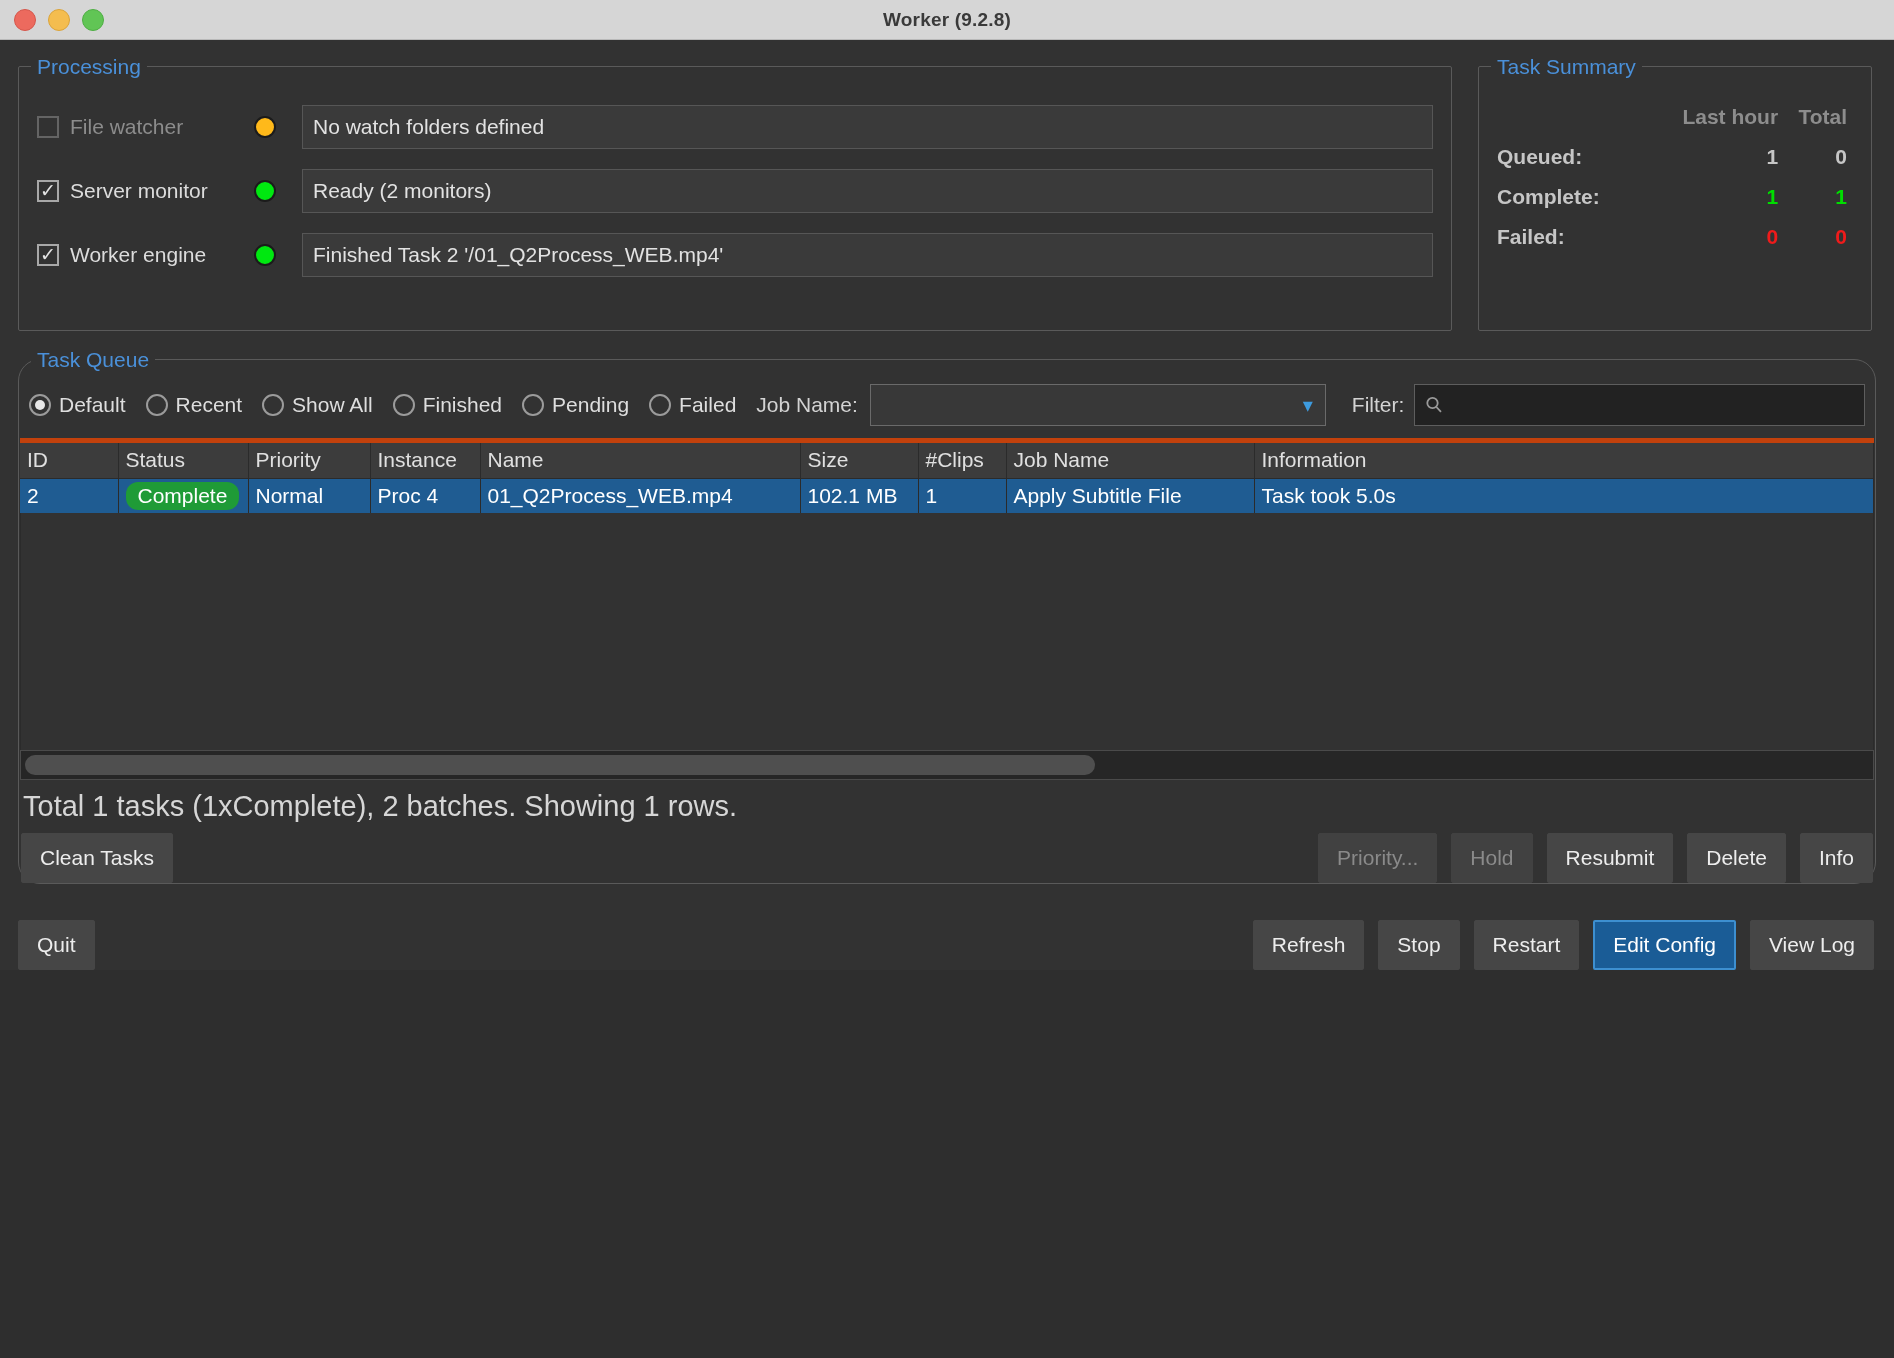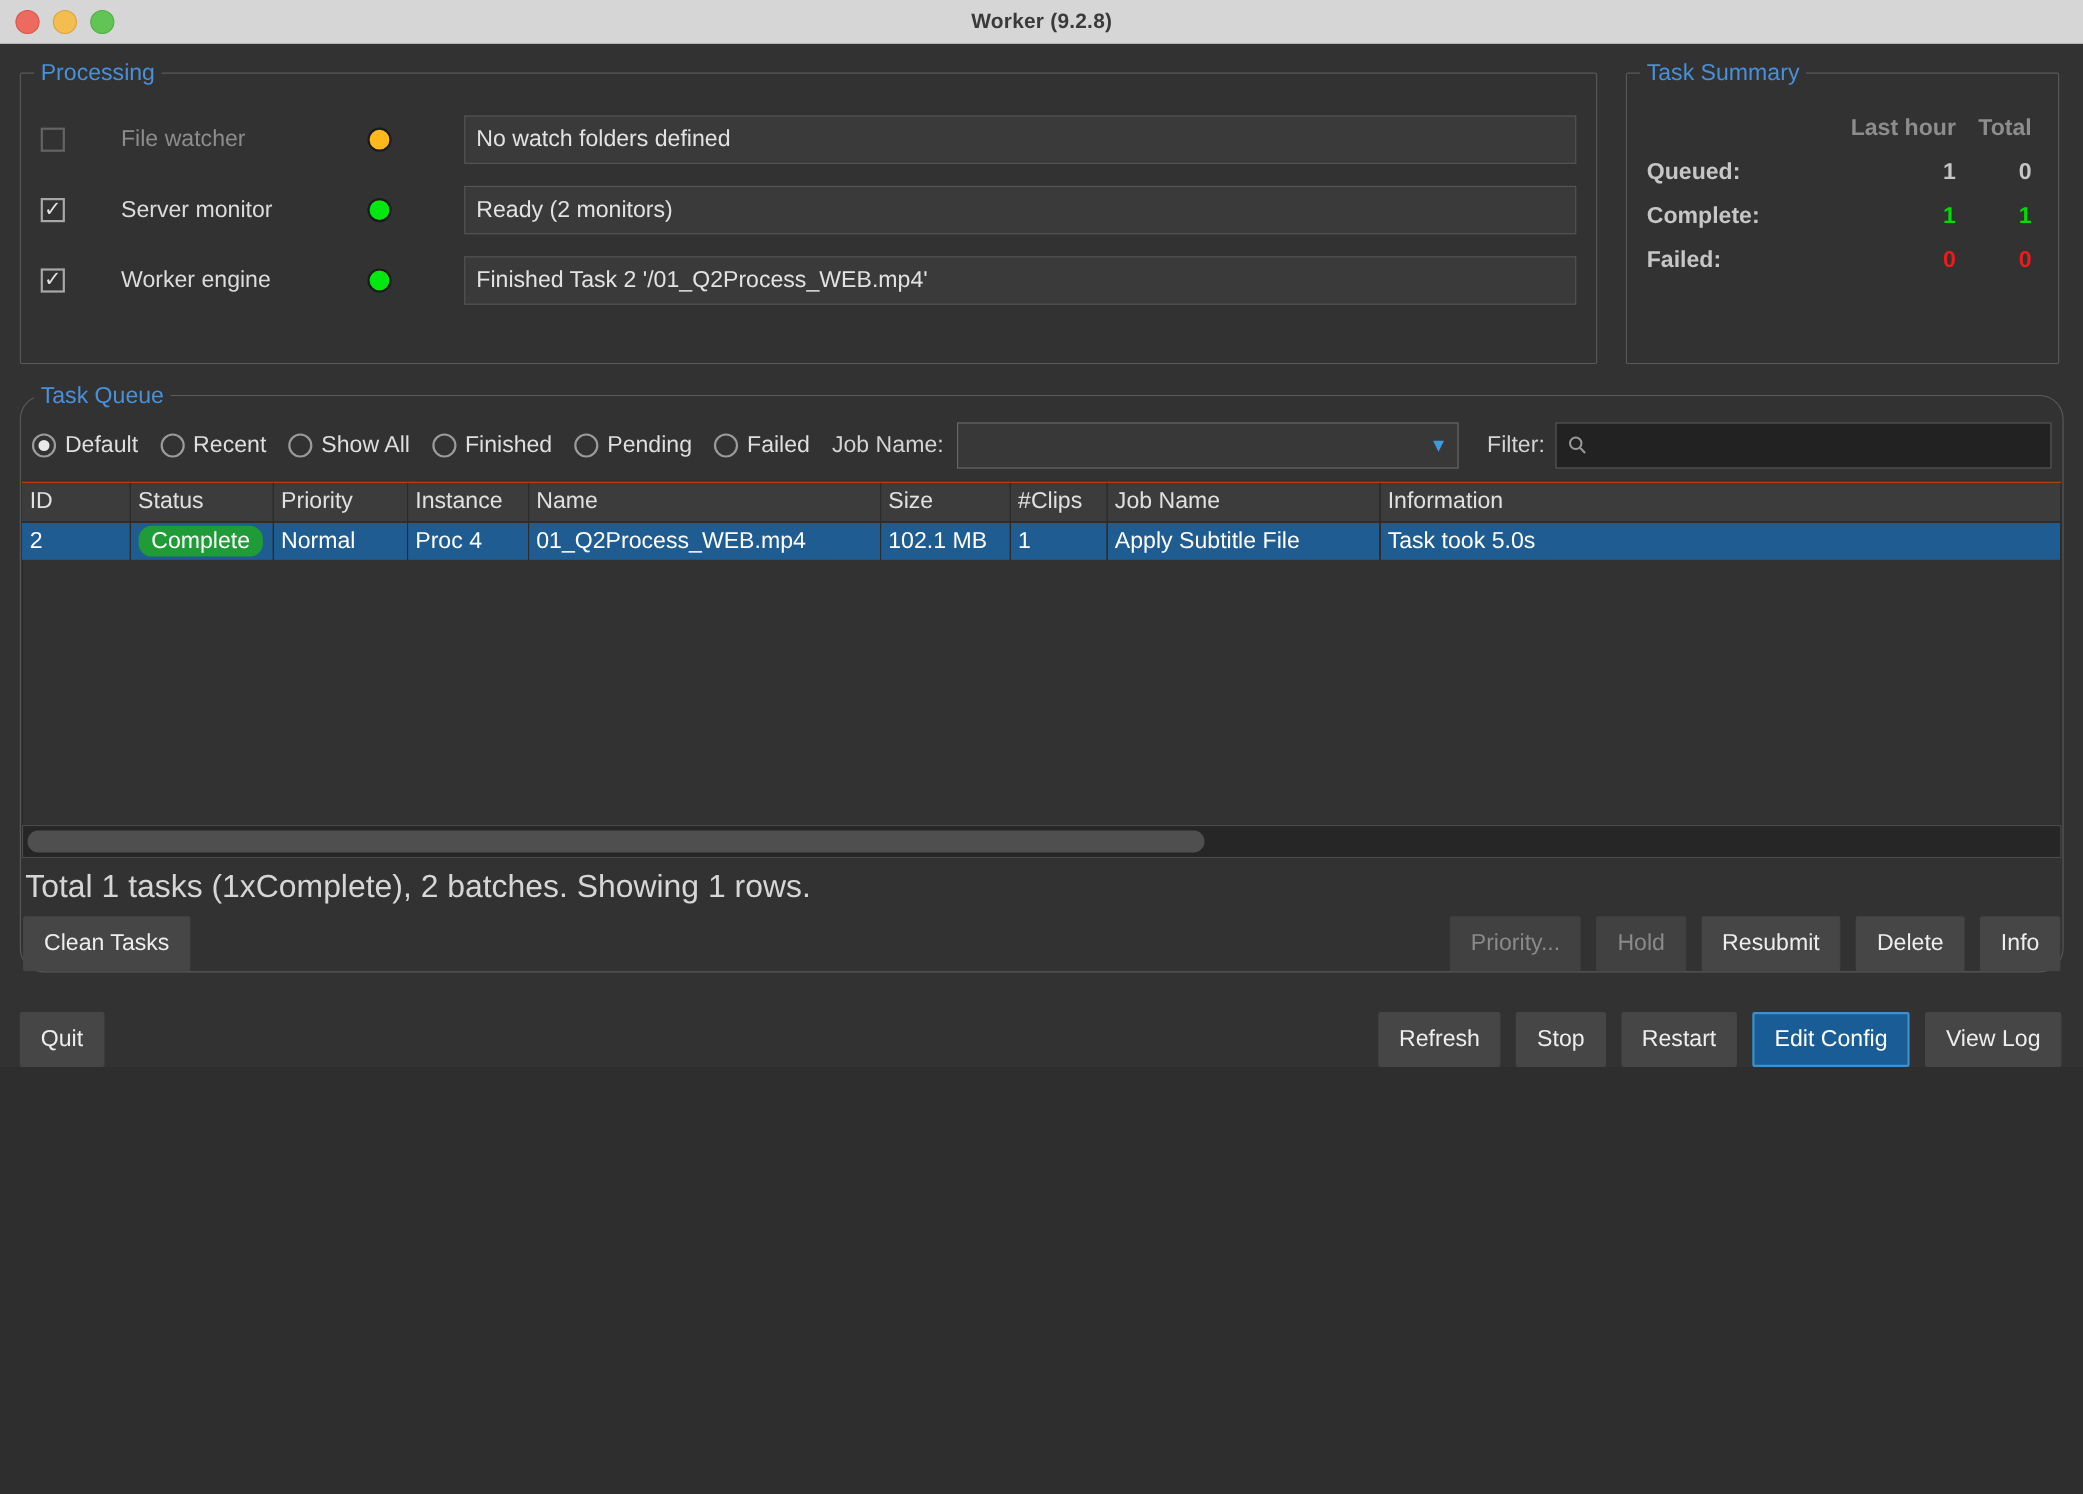--- a/index.html
+++ b/index.html
@@ -89,21 +89,20 @@
   .processing {
     flex: 1 1 auto;
     height: 265px;
     padding: 34px 18px 0 18px;
   }
   .procrow {
     display: flex;
     align-items: center;
     height: 52px;
     margin-bottom: 12px;
-    gap: 40px;
   }
   .procrow:last-child { margin-bottom: 0; }
 
   .chk {
     width: 22px;
     height: 22px;
     border: 2px solid #a8a8a8;
     box-sizing: border-box;
     display: inline-flex;
     align-items: center;
@@ -287,21 +286,21 @@
     flex: 1 1 auto;
     min-width: 0;
   }
 
   
   .tablewrap {
     flex: 1 1 auto;
     min-height: 0;
     display: flex;
     flex-direction: column;
-    border-top: 1px solid #c2410c;
+    border-top: 5px solid #c2410c;
     background: #323232;
     margin: 0 1px;
   }
   table.tasks {
     width: 100%;
     border-collapse: collapse;
     table-layout: fixed;
     font-size: 21px;
   }
   table.tasks th {

